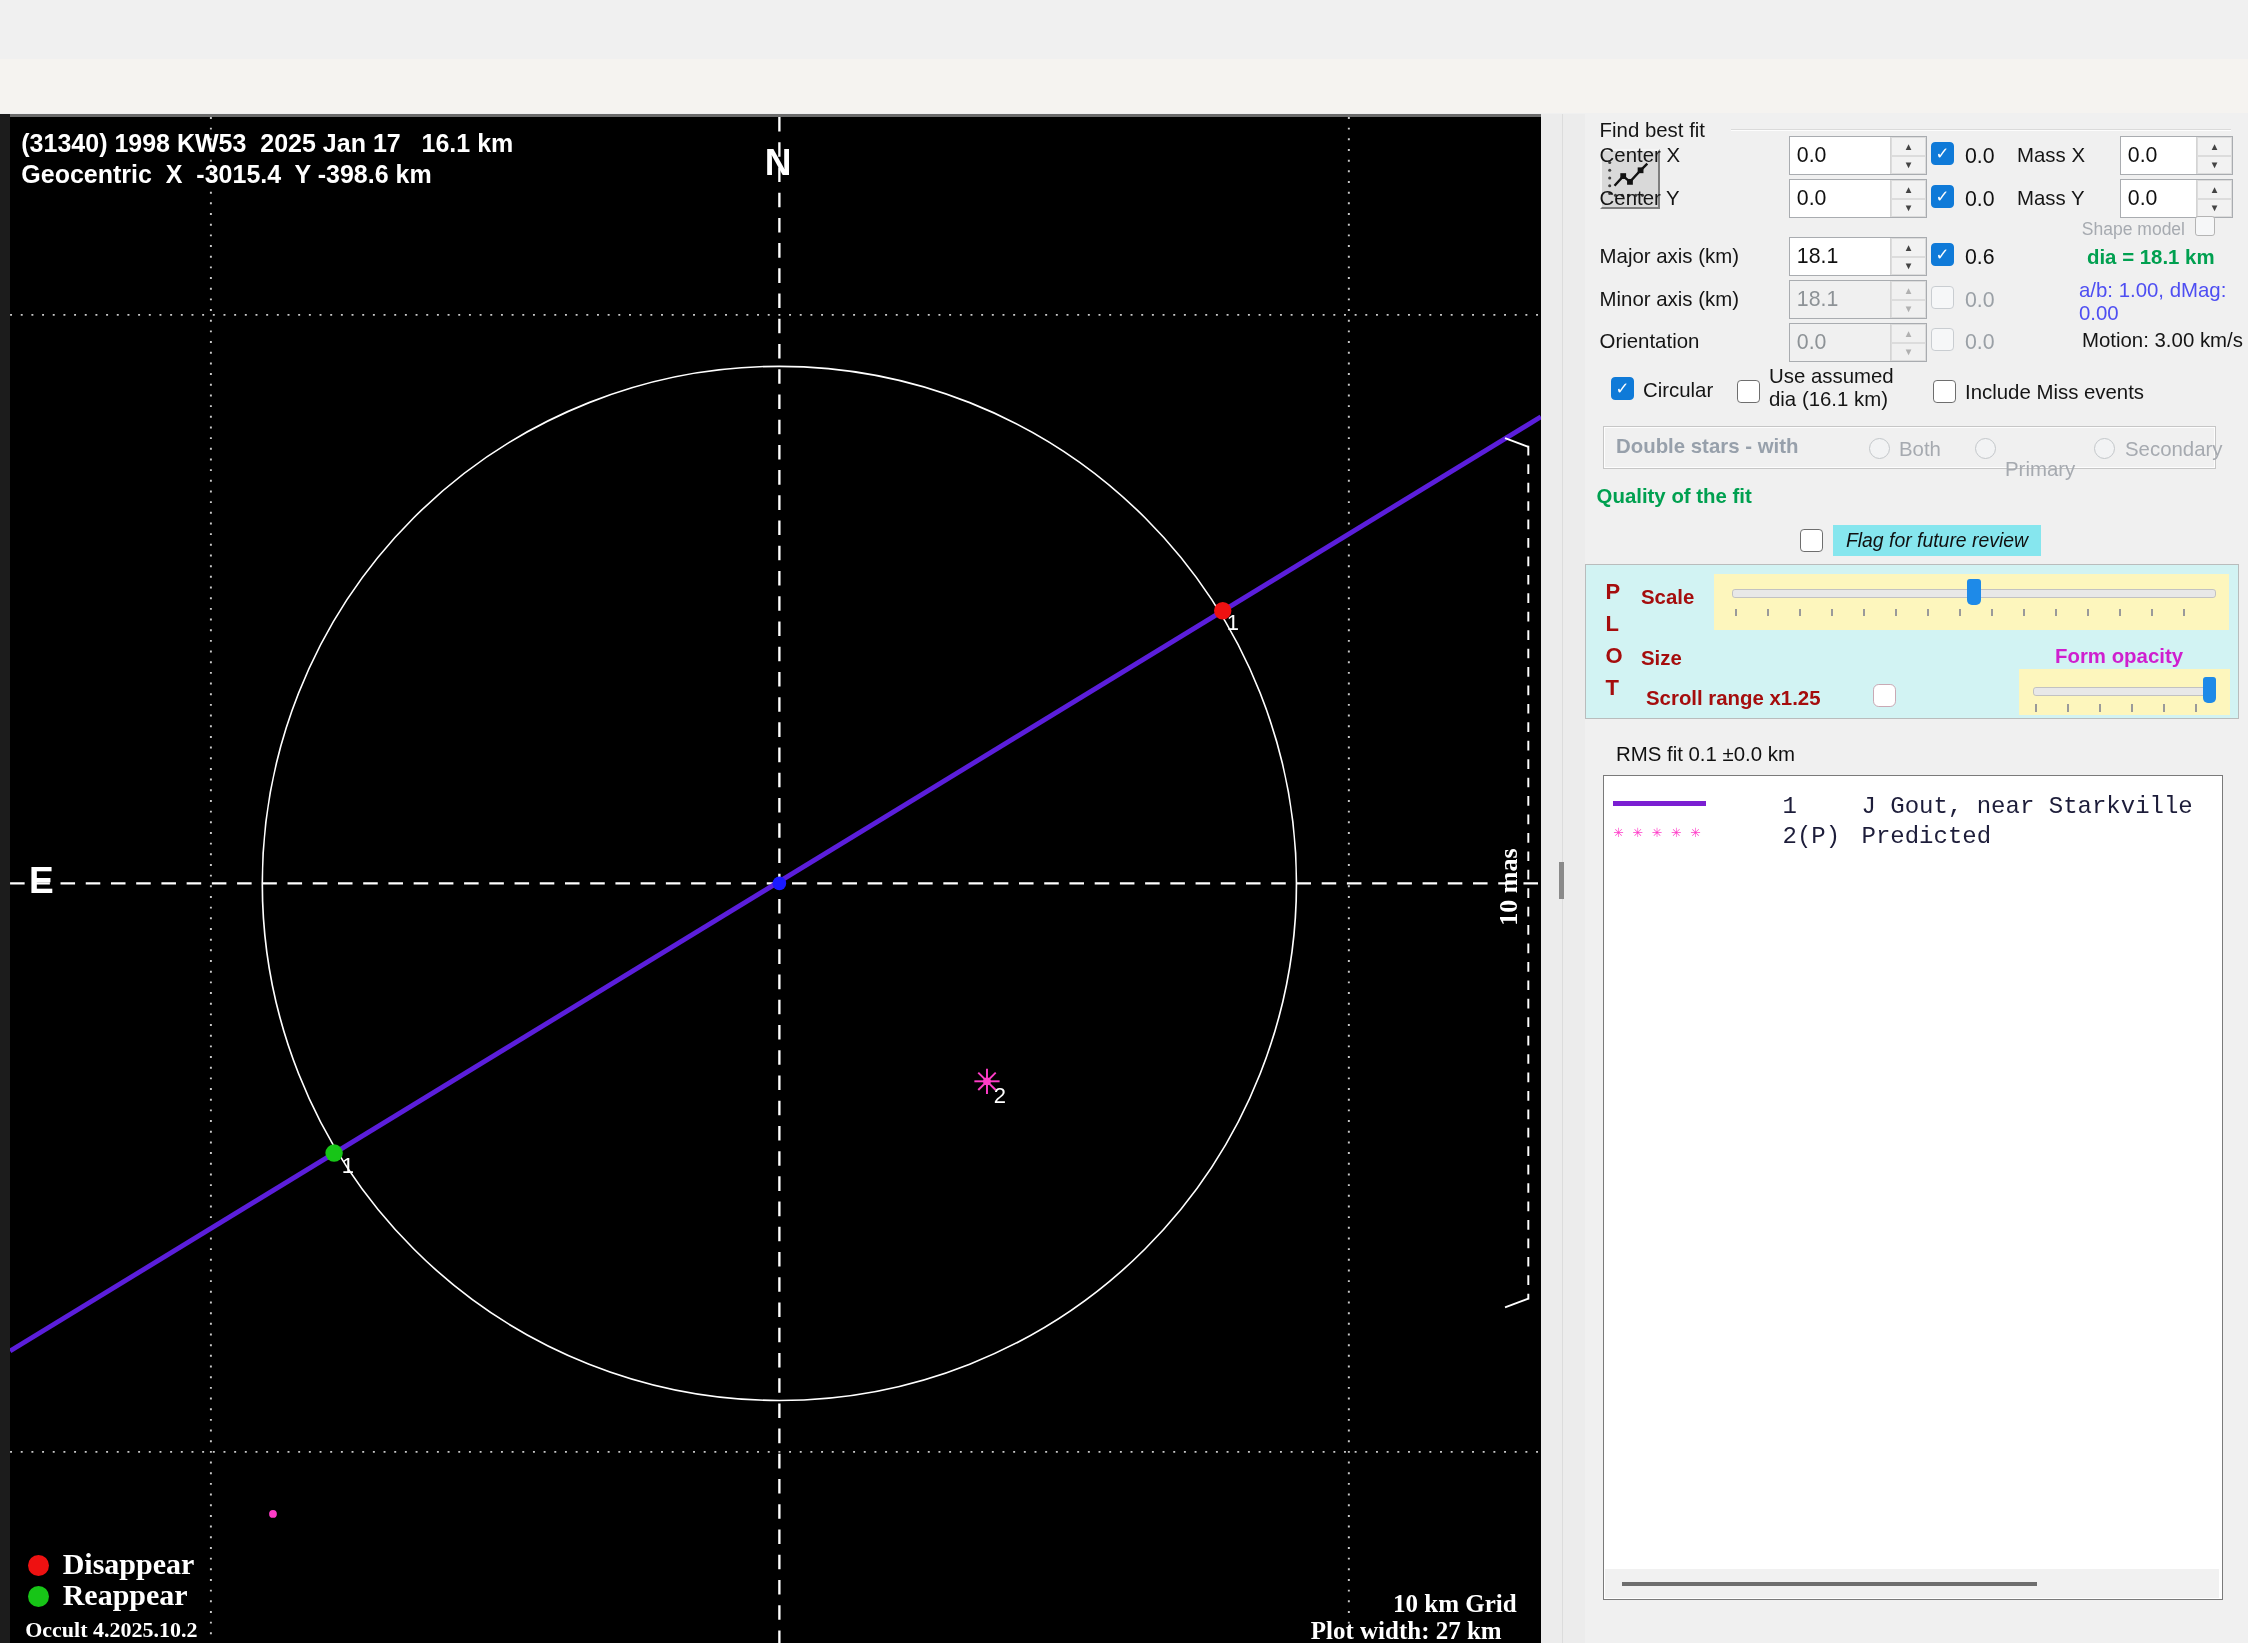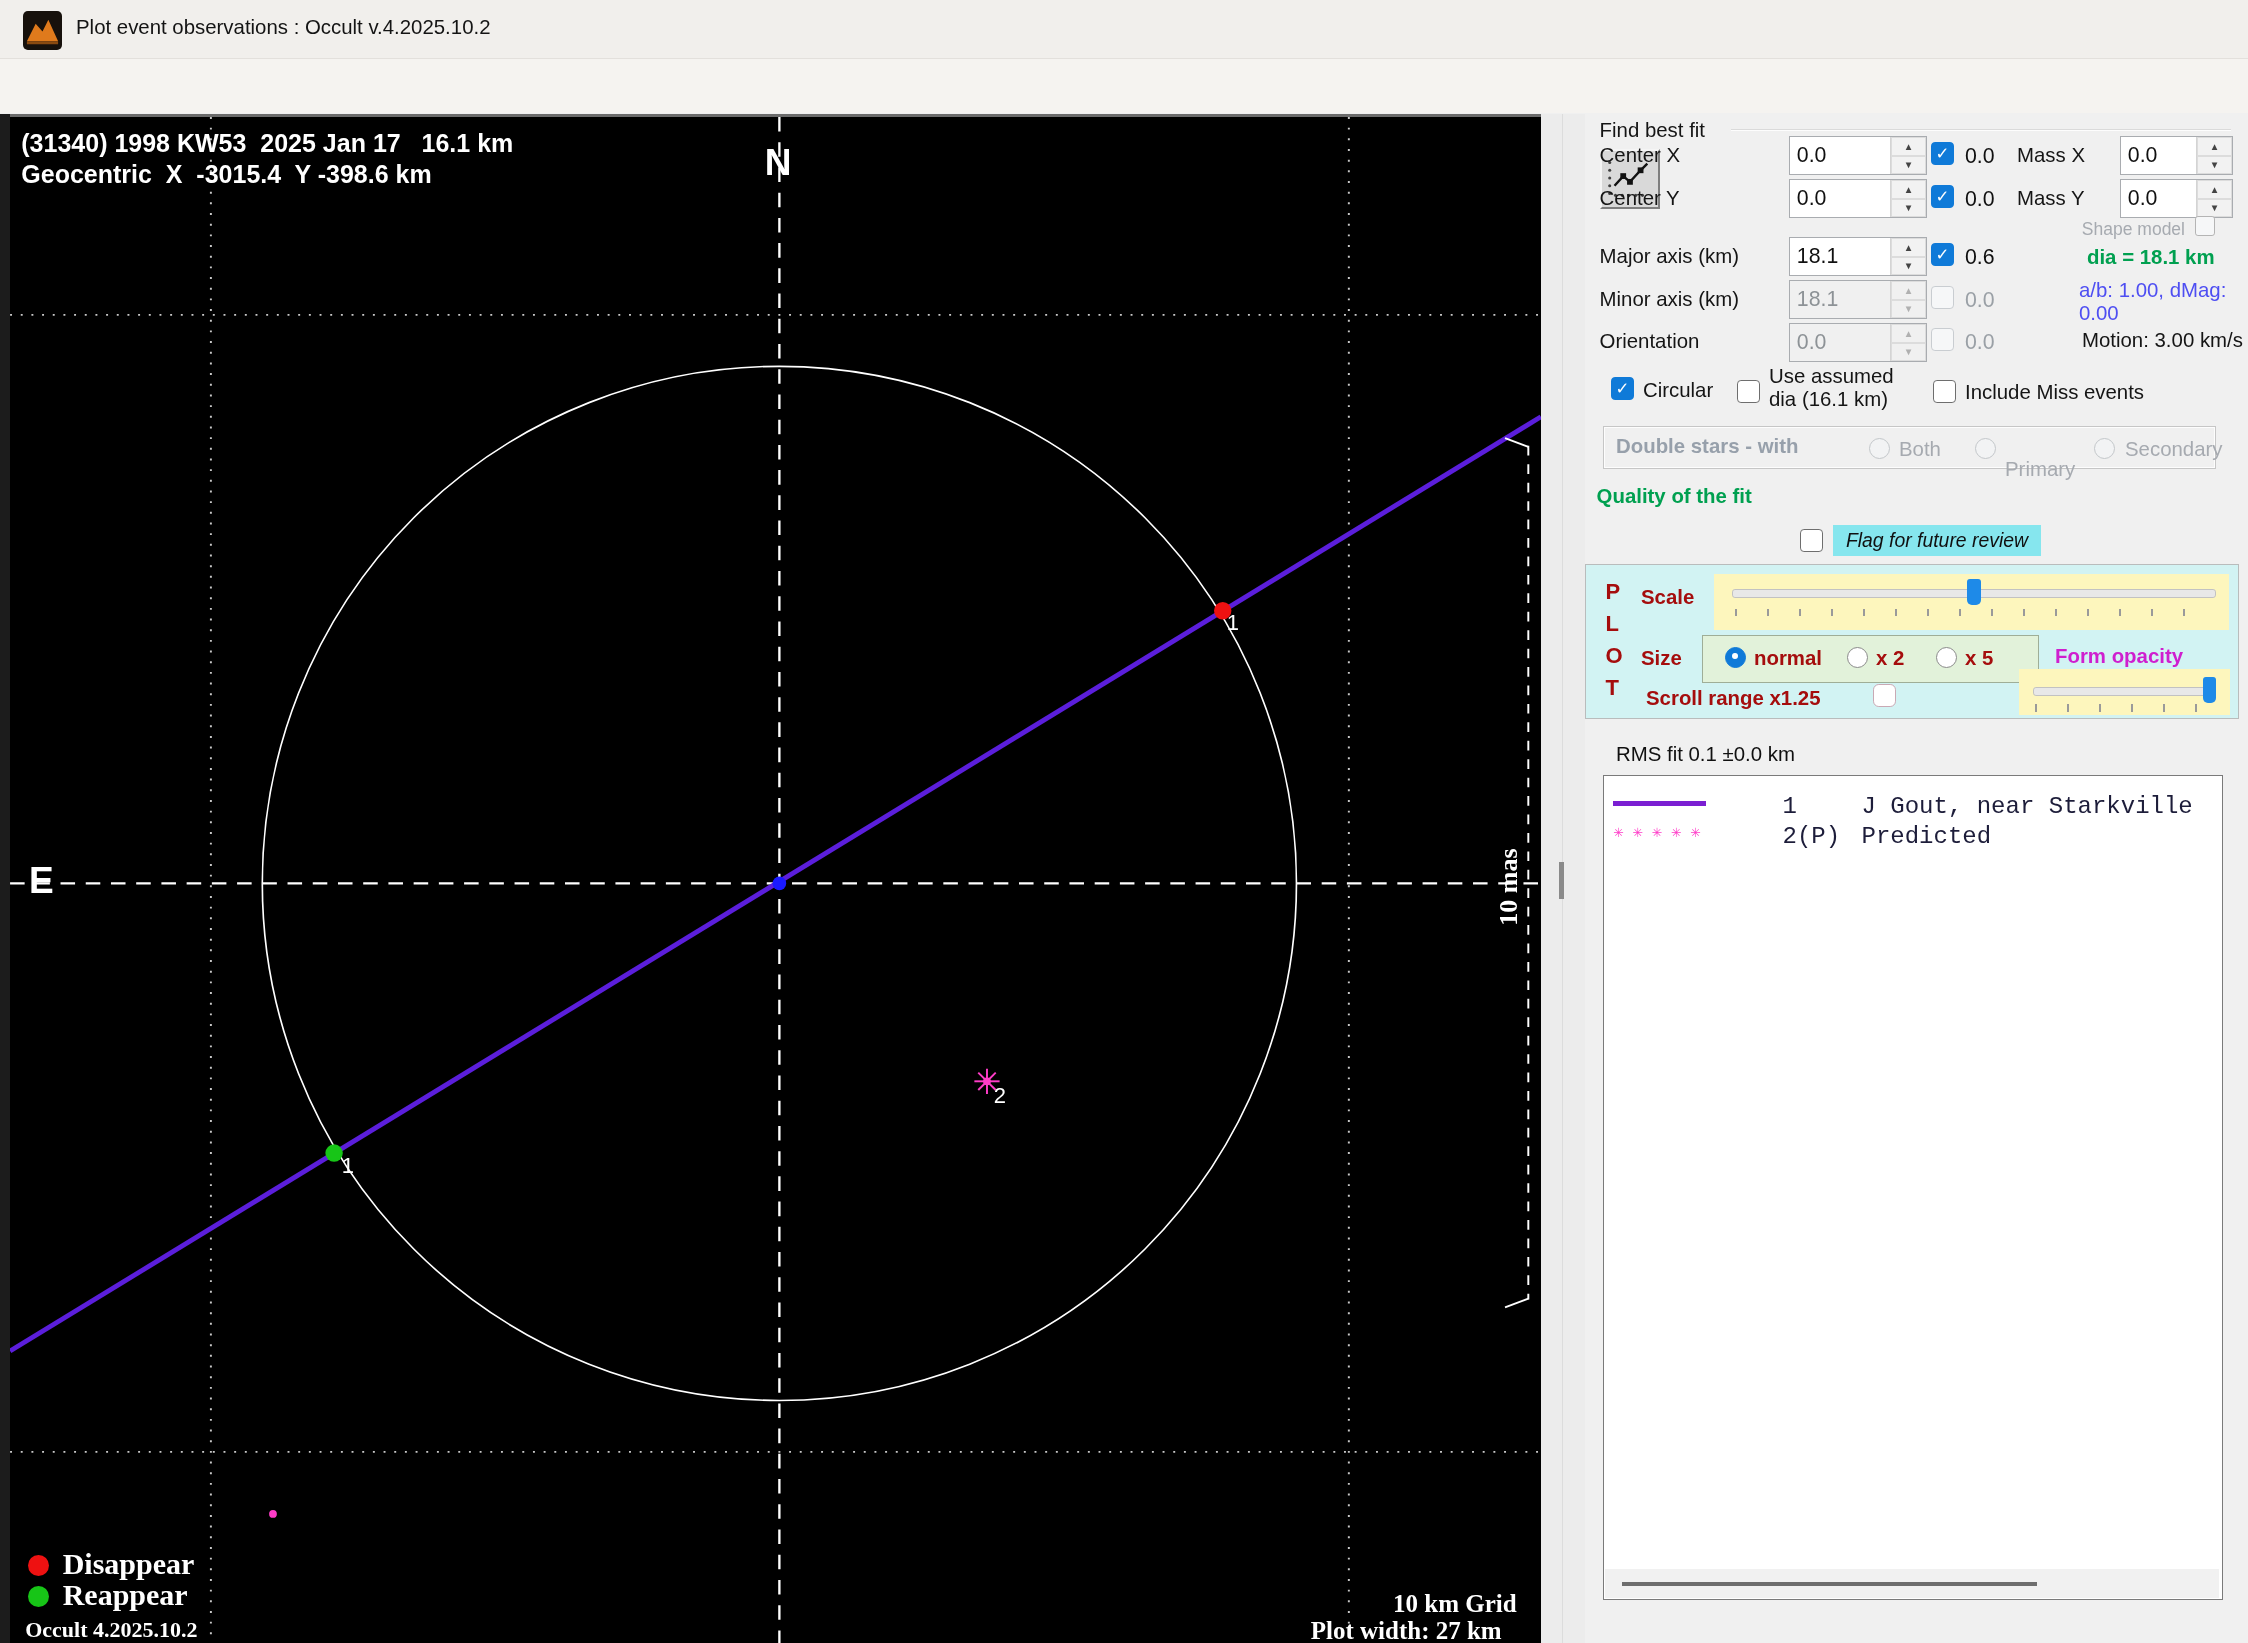--- a/index.html
+++ b/index.html
@@ -76,29 +76,20 @@
   #obs-hscroll{position:absolute;left:1px;bottom:1px;height:29px;width:614px;background:#f1f1f1;}
   #obs-hthumb{position:absolute;left:17.5px;top:12.6px;width:415px;height:4.9px;background:#6e6e6e;}
   .chord-marker{position:absolute;left:9.7px;width:93px;height:4.9px;background:#7b1fd2;}
   .pred-marker{position:absolute;left:9.7px;width:93px;height:9.7px;color:#ff3cc8;font-size:12.6px;letter-spacing:8.7px;}
 </style>
 </head>
 <body>
 
 <div id="app">
 
-  <div id="titlebar" class="abs">
-    <div id="appicon" class="abs">
-      <svg width="39" height="39" viewBox="0 0 40 40">
-        <polygon points="4,31 13,13 20,21 26,9 36,31" fill="#df7a1c"></polygon>
-        <polygon points="4,31 36,31 36,34 4,34" fill="#8a4a10"></polygon>
-      </svg>
-    </div>
-    <div id="title-text" class="abs">Plot event observations : Occult v.4.2025.10.2</div>
-  </div>
 
   <div id="menubar" class="abs">
     <div class="abs menu-item" style="left:30px;">with Plot...</div>
     <div class="abs menu-item" style="left:178px;">Plot options...</div>
     <div id="help-icon" class="abs">?</div>
     <div class="abs menu-item" style="left:383px;">Help</div>
     <div class="abs menu-item" style="left:474px;">Keep form on top</div>
     <div class="abs menu-item" style="left:696px;">Exit</div>
     <div class="abs mini-btn" style="left:834px;width:161px;border:1.9px solid #ecc9d5;">Set 'Miss' Times</div>
     <div class="abs mini-btn" style="left:1018px;width:107px;border:1.9px solid #c4c4c4;font-weight:bold;font-size:20.4px;">→Editor</div>
@@ -296,28 +287,20 @@
       <div class="ppletter" style="top:110px;">T</div>
 
       <div class="lbl darkred" style="left:55px;top:21.3px;">Scale</div>
       <div class="ylw" style="left:128px;top:8.7px;width:515px;height:56px;">
         <div class="slider-track" style="left:17.5px;top:15.5px;width:482px;"></div>
         <div class="slider-thumb" style="left:253px;top:5.8px;"></div>
         <div class="ticks" style="left:21.3px;top:35px;width:477px;"></div>
       </div>
 
       <div class="lbl darkred" style="left:55px;top:82px;">Size</div>
-      <div id="sizebox">
-        <div class="radio on" style="left:22px;top:10.7px;"></div>
-        <div class="lbl darkred" style="left:51px;top:10.7px;">normal</div>
-        <div class="radio" style="left:144px;top:10.7px;"></div>
-        <div class="lbl darkred" style="left:173px;top:10.7px;">x 2</div>
-        <div class="radio" style="left:233px;top:10.7px;"></div>
-        <div class="lbl darkred" style="left:262px;top:10.7px;">x 5</div>
-      </div>
       <div class="lbl magenta" style="left:469px;top:80px;">Form opacity</div>
       <div class="ylw" style="left:433px;top:104px;width:211px;height:46px;">
         <div class="slider-track" style="left:13.6px;top:18.4px;width:180px;"></div>
         <div class="slider-thumb" style="left:184px;top:7.8px;width:12.6px;"></div>
         <div class="ticks" style="left:15.5px;top:35px;width:180px;"></div>
       </div>
       <div class="lbl darkred" style="left:60px;top:122px;">Scroll range x1.25</div>
       <div class="cb" style="left:287px;top:119px;border-color:#c9a9b4;border-radius:5.8px;"></div>
     </div>
 

